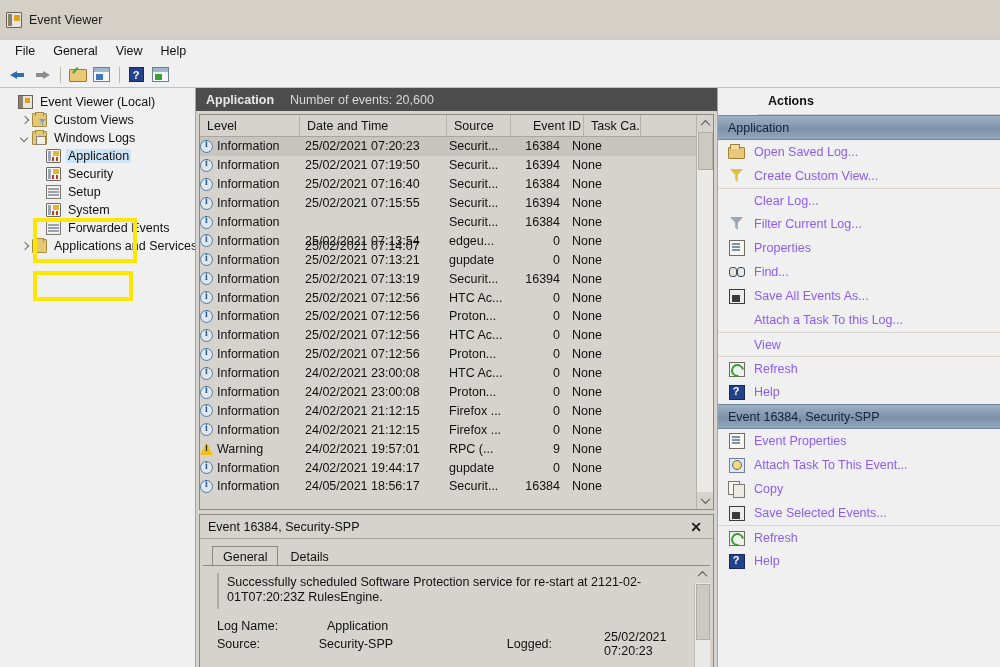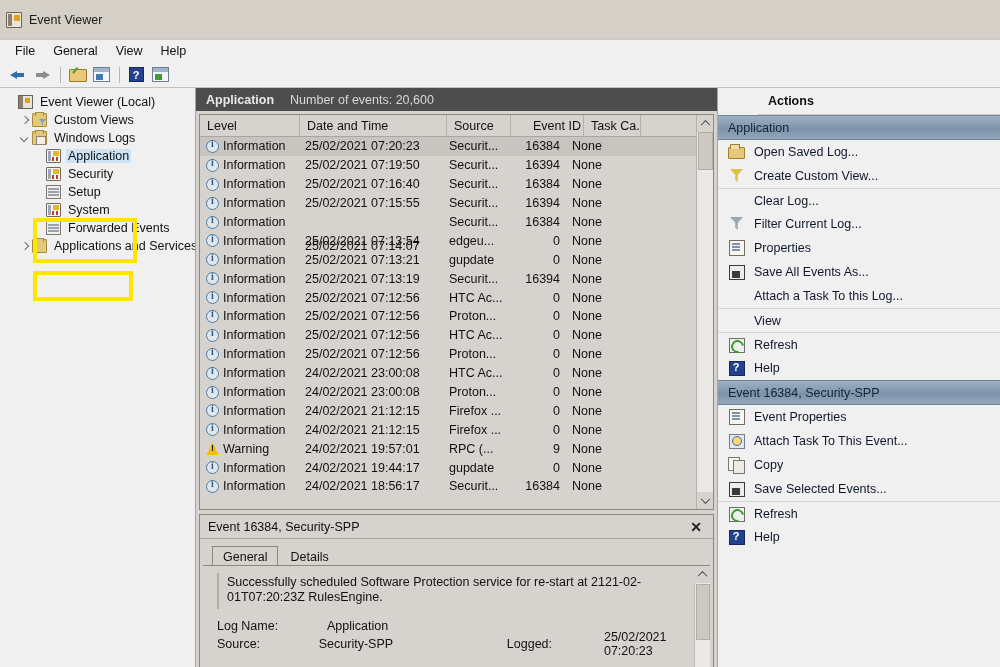--- a/index.html
+++ b/index.html
@@ -203,21 +203,21 @@
     display:flex; align-items:center; padding-left:7px; font-size:12.5px; color:#111;
     border-right:1px solid #b6b2ab; overflow:hidden; white-space:nowrap;
   }
   .grid-body { flex:1; overflow:hidden; background:#d6d3ce; position:relative; }
   .grow {
     height:18.9px; display:flex; align-items:center; font-size:12.5px; color:#111;
     white-space:nowrap;
   }
   .grow.sel { background:#c8c5c0; }
   .gc { overflow:hidden; white-space:nowrap; display:flex; align-items:center; }
-  .gc.level { padding-left:6px; }
+  .gc.level { padding-left:0; }
   .gc.num { justify-content:flex-end; padding-right:9px; }
   .lvl-ico { width:13px; height:13px; margin-right:4px; flex:0 0 13px; position:relative; }
   .lvl-ico.info {
     border-radius:50%; background:#dfe6ec; border:1.3px solid #4f7da3;
   }
   .lvl-ico.info::after {
     content:"i"; position:absolute; left:0; right:0; top:-2.5px; text-align:center;
     font-size:10px; font-weight:bold; color:#2d5d86; font-family:"Liberation Serif",serif;
   }
   .lvl-ico.warn {
@@ -301,21 +301,21 @@
     border-bottom:1px solid #cfcbc4; background:#f0f0f0;margin-left:40px;
   }
   .act-section {
     height:25px; display:flex; align-items:center; padding-left:10px;
     font-size:12.5px; color:#10243b;
     background:linear-gradient(to bottom,#9db0c4 0%,#8296ae 50%,#7b90a9 51%,#93a6ba 100%);
     border-top:1px solid #6f8399; border-bottom:1px solid #6f8399;
   }
   .act-item {
     height:24px; display:flex; align-items:center; padding-left:10px;
-    font-size:12.5px; color:#0f172a; background:#f0f0f0;
+    font-size:12.5px; color:#8b5cf6; background:#f0f0f0;
   }
   .act-item.sep { border-top:1px solid #d9d5ce; }
   .act-ico { width:17px; height:16px; flex:0 0 17px; margin-right:9px; position:relative; }
   .act-label { white-space:nowrap; }
   
   .ai-openlog { }
   .ai-openlog::before {
     content:""; position:absolute; left:0; bottom:1px; width:15px; height:10px;
     background:#e8c878; border:1px solid #a0812f; border-radius:1px;
   }
@@ -686,21 +686,21 @@
               <div class="gc " style="width: 147px; padding-left: 5px;">24/02/2021 19:44:17</div>
               <div class="gc " style="width: 64px; padding-left: 2px;">gupdate</div>
               <div class="gc num" style="width: 58px;">0</div>
               <div class="gc " style="width: 57px; padding-left: 3px;">None</div>
             </div>
             <div class="grow">
               <div class="gc level" style="width: 100px;">
                 <span class="lvl-ico info"></span>
                 <span>Information</span>
               </div>
-              <div class="gc " style="width: 147px; padding-left: 5px;">24/02/2021 18:56:17</div>
+              <div class="gc " style="width: 147px; padding-left: 5px;">24/05/2021 18:56:17</div>
               <div class="gc " style="width: 64px; padding-left: 2px;">Securit...</div>
               <div class="gc num" style="width: 58px;">16384</div>
               <div class="gc " style="width: 57px; padding-left: 3px;">None</div>
             </div>
           </div>
         <div class="vscroll">
           <div class="vs-btn vs-up"></div>
           <div class="vs-track">
             <div class="vs-thumb"></div>
           </div>
@@ -757,20 +757,24 @@
           </div>
           <div class="act-item">
             <span class="act-ico ai-funnel-gray"></span>
             <span class="act-label">Filter Current Log...</span>
           </div>
           <div class="act-item">
             <span class="act-ico ai-props"></span>
             <span class="act-label">Properties</span>
           </div>
           <div class="act-item">
+            <span class="act-ico ai-find"></span>
+            <span class="act-label">Find...</span>
+          </div>
+          <div class="act-item">
             <span class="act-ico ai-save"></span>
             <span class="act-label">Save All Events As...</span>
           </div>
           <div class="act-item">
             <span class="act-ico "></span>
             <span class="act-label">Attach a Task To this Log...</span>
           </div>
           <div class="act-item sep">
             <span class="act-ico "></span>
             <span class="act-label">View</span>

